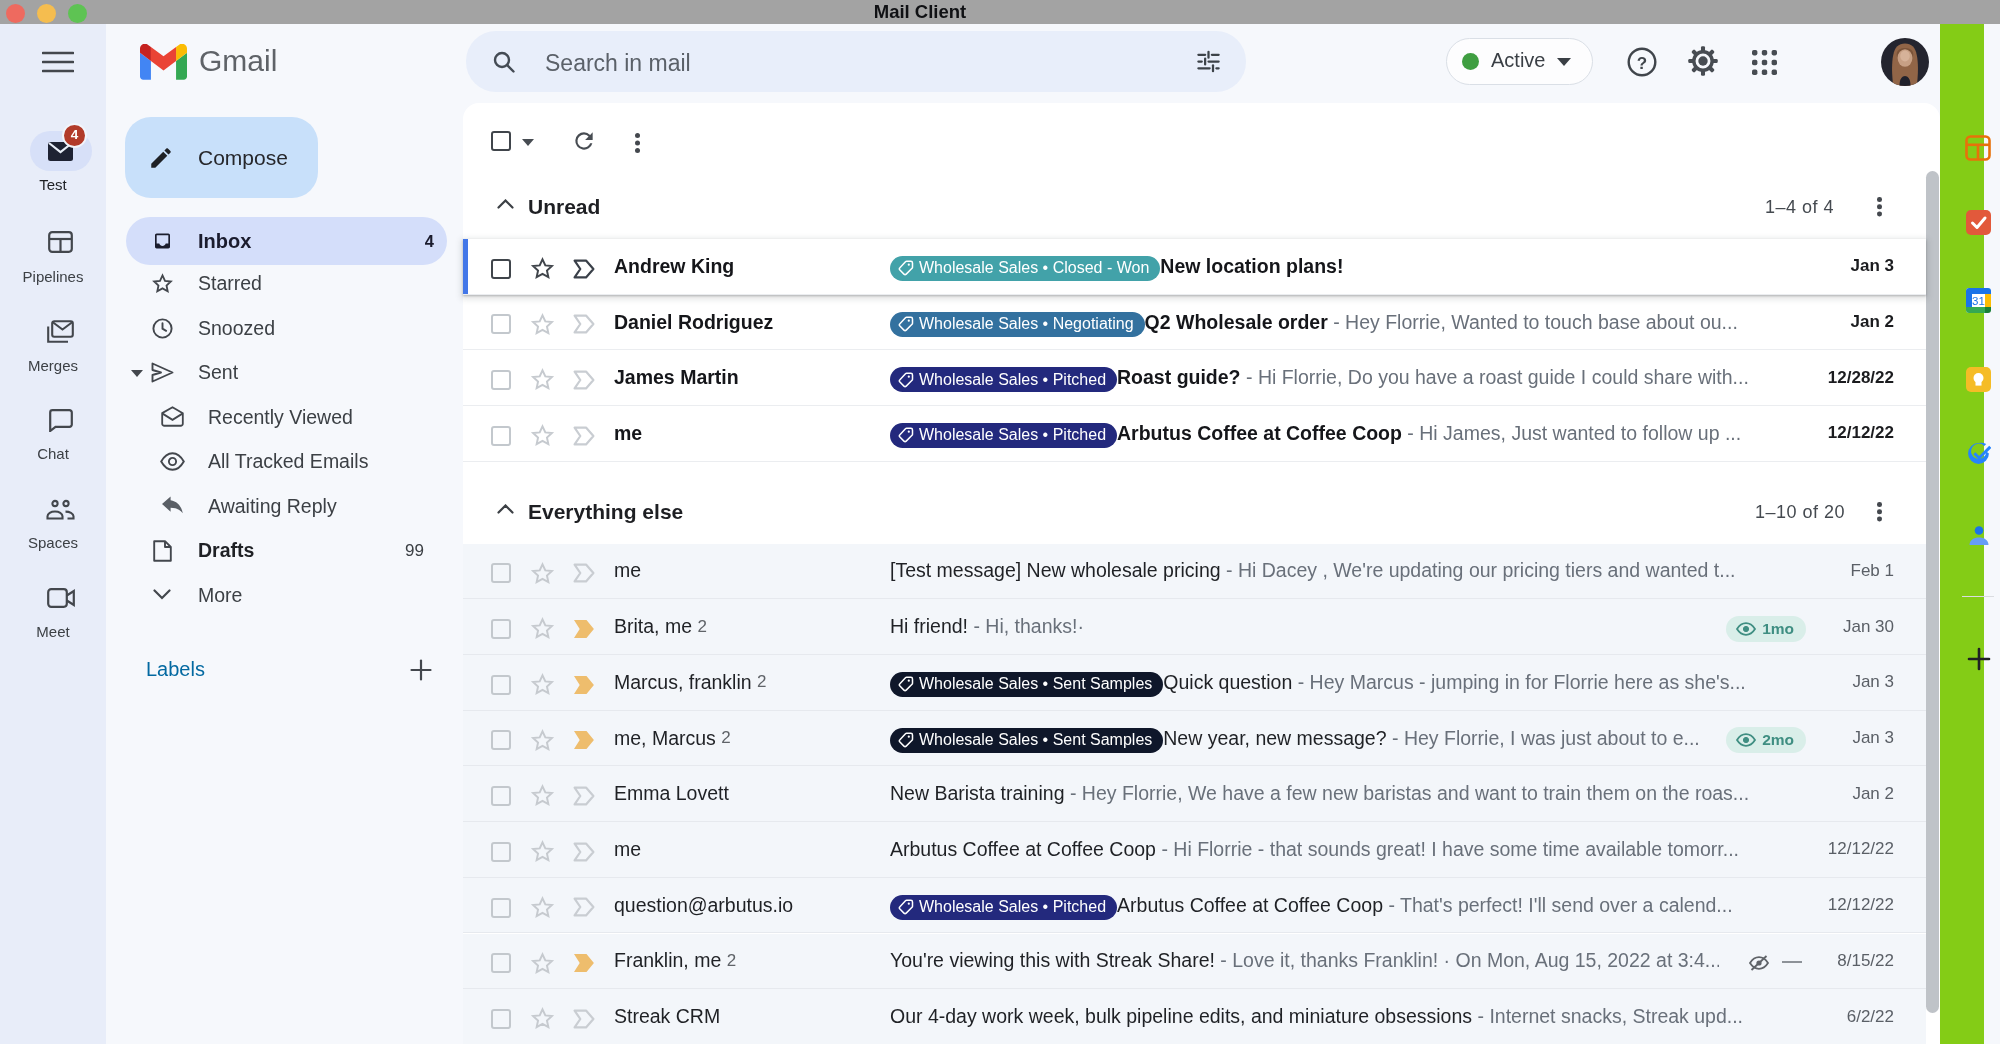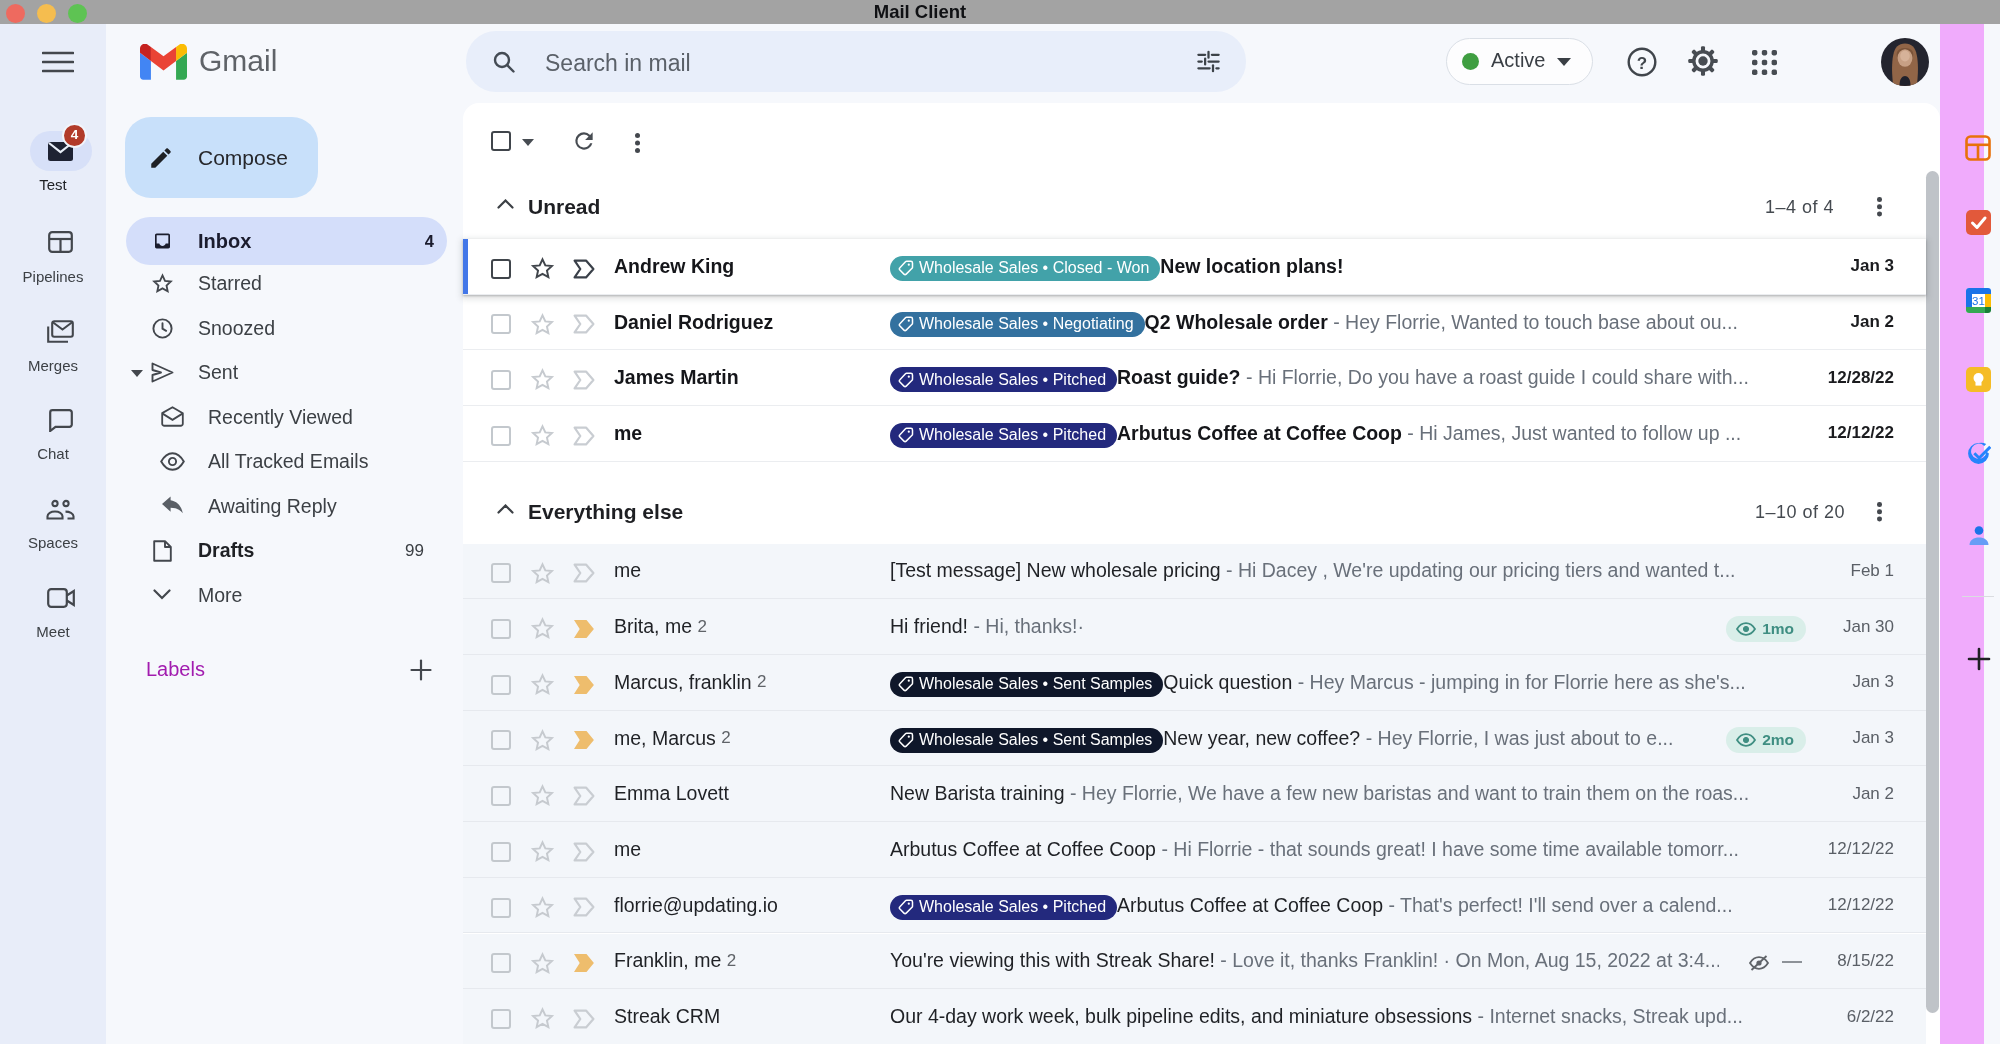--- a/index.html
+++ b/index.html
@@ -5,21 +5,21 @@
 *{margin:0;padding:0;box-sizing:border-box}
 html,body{width:2000px;height:1044px;overflow:hidden;font-family:"Liberation Sans",sans-serif;background:#f6f8fc}
 .abs{position:absolute}
 #titlebar{position:absolute;left:0;top:0;width:2000px;height:24px;background:#a3a3a3}
 .tl{position:absolute;top:4px;width:19px;height:19px;border-radius:50%}
 #title{position:absolute;left:820px;top:0;width:200px;height:24px;text-align:center;font-size:18.5px;font-weight:700;line-height:23px;color:#101114}
 #rail{position:absolute;left:0;top:24px;width:106px;height:1020px;background:#e8edf9}
 .railitem{position:absolute;width:106px;text-align:center}
 .raillabel{font-size:15px;color:#3c4045;}
 #card{position:absolute;left:463px;top:103px;width:1477px;height:941px;background:#fff;border-radius:16px 16px 0 0}
-#rightbar{position:absolute;left:1940px;top:24px;width:44px;height:1020px;background:#f0abfc}
+#rightbar{position:absolute;left:1940px;top:24px;width:44px;height:1020px;background:#84cc16}
 .row{position:absolute;left:0;width:1463px;}
 .cb{position:absolute;left:28px;width:20px;height:20px;border:2px solid #c3c8cd;border-radius:3px}
 .cb.dark{border-color:#40454b}
 .sender{position:absolute;left:151px;top:0;height:100%;display:flex;align-items:center;font-size:19.5px;color:#1f2125;width:265px;overflow:hidden;white-space:nowrap}
 .mid{position:absolute;left:427px;top:0;height:100%;display:flex;align-items:center;font-size:19.5px;white-space:nowrap;overflow:hidden}
 .date{position:absolute;right:32px;top:0;height:100%;display:flex;align-items:center;font-size:17px;color:#5a5f66}
 .cnt{font-size:17px;color:#5f6368}
 .pill{display:inline-flex;align-items:center;height:25px;position:relative;top:2px;border-radius:12.5px;padding:0 11px 0 8px;color:#fff;font-size:16px;font-weight:500;flex:none}
 .pill svg{margin-right:5px}
 .subj{color:#1f2125}
@@ -179,21 +179,21 @@
     <path d="M1.2 1.2 H12 L17.8 7 V20.8 H1.2 Z M12 1.5 V7 H17.5" fill="none" stroke="#43474d" stroke-width="1.9" stroke-linejoin="round"></path>
   </svg>
   <div class="navlbl" style="top:539px;font-weight:700;color:#1f2125">Drafts</div>
   <div class="abs" style="left:390px;top:541px;width:34px;text-align:right;font-size:17px;color:#3c4045">99</div>
 
   <svg class="abs" style="left:153px;top:589px" width="18" height="11" viewBox="0 0 18 11">
     <path d="M1.5 1.5 L9 9 L16.5 1.5" fill="none" stroke="#43474d" stroke-width="2.2" stroke-linecap="round"></path>
   </svg>
   <div class="navlbl" style="top:583.5px">More</div>
 
-  <div class="abs" style="left:146px;top:658px;font-size:20px;font-weight:500;color:#a21caf">Labels</div>
+  <div class="abs" style="left:146px;top:658px;font-size:20px;font-weight:500;color:#0369a1">Labels</div>
   <svg class="abs" style="left:410px;top:659px" width="22" height="22" viewBox="0 0 22 22">
     <g stroke="#43474d" stroke-width="2.2" stroke-linecap="round">
         <line x1="11" y1="1.5" x2="11" y2="20.5"></line>
         <line x1="1.5" y1="11" x2="20.5" y2="11"></line>
       </g>
   </svg>
 </div>
 
 <div id="hband">
   <div class="abs" style="left:466px;top:31px;width:780px;height:61px;border-radius:30px;background:#e8eefa"></div>
@@ -445,21 +445,21 @@
         <use href="#star"></use>
       </svg>
     <svg class="rowchev" width="22" height="20" viewBox="0 0 22 20" fill="#eebd6d">
         <use href="#chevfill"></use>
       </svg>
     <div class="sender">me, Marcus&nbsp;<span class="cnt">2</span></div>
     <div class="mid" style="right:226px">
       <span class="pill p-ss"><svg width="16" height="16" viewBox="0 0 16 16">
             <use href="#tagw"></use>
           </svg>Wholesale Sales • Sent Samples</span>
-      <span class="subj">New year, new coffee?</span>
+      <span class="subj">New year, new message?</span>
         <span class="snip">&nbsp;- Hey Florrie, I was just about to e...</span>
     </div>
     <span class="eyepill" style="right:120px"><svg width="20" height="14" viewBox="0 0 20 14" stroke="#3f8e82" fill="#3f8e82">
           <use href="#eye"></use>
         </svg>2mo</span>
     <div class="date">Jan 3</div>
   </div>
   <div class="row" style="top:663.4px">
     <div class="cb"></div>
     <svg class="rowstar" width="25" height="25" viewBox="0 0 24 24" stroke="#c6cacf">
@@ -491,21 +491,21 @@
     <div class="date">12/12/22</div>
   </div>
   <div class="row" style="top:774.8px">
     <div class="cb"></div>
     <svg class="rowstar" width="25" height="25" viewBox="0 0 24 24" stroke="#c6cacf">
         <use href="#star"></use>
       </svg>
     <svg class="rowchev" width="22" height="20" viewBox="0 0 22 20" stroke="#c9cdd2">
         <use href="#chev"></use>
       </svg>
-    <div class="sender">florrie@updating.io</div>
+    <div class="sender">question@arbutus.io</div>
     <div class="mid" style="right:165px">
       <span class="pill p-pit"><svg width="16" height="16" viewBox="0 0 16 16">
             <use href="#tagw"></use>
           </svg>Wholesale Sales • Pitched</span>
       <span class="subj">Arbutus Coffee at Coffee Coop</span>
         <span class="snip">&nbsp;- That's perfect! I'll send over a calend...</span>
     </div>
     <div class="date">12/12/22</div>
   </div>
   <div class="row" style="top:830.5px">

